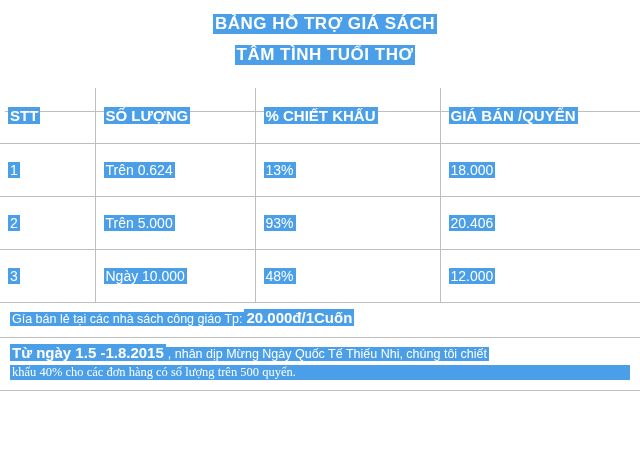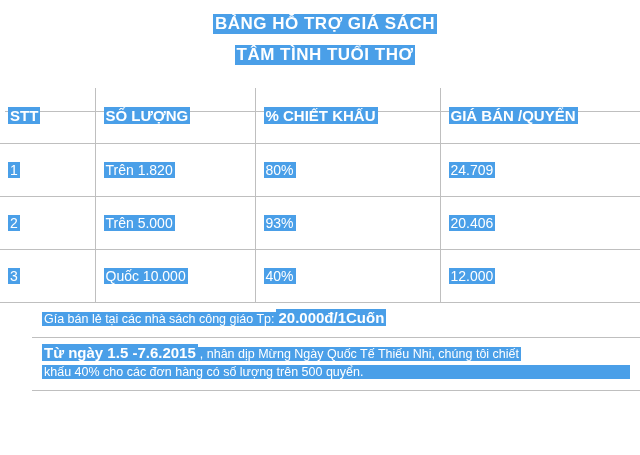--- a/index.html
+++ b/index.html
@@ -91,36 +91,36 @@
   .notes {
     position: absolute;
     left: 0;
     top: 303px;
     width: 640px;
   }
   .note {
     border-bottom: 1px solid #bfbfbf;
     box-sizing: border-box;
     padding: 6px 10px 11px 10px;
-    margin-left: 32px;
   }
   .note-1 { height: 35px; }
   .note-2 { height: 53px; }
   .note-3 { height: 37px; }
 
   .n-small {
     font-size: 12.5px;
   }
   .n-bold-big {
     font-size: 15px;
     font-weight: bold;
   }
   .n-line2 {
     display: block;
     margin-top: 3px;
+    font-family: Liberation Serif, serif;
   }
   .bottom-space {
     position: absolute;
     left: 0;
     top: 428px;
     width: 640px;
     height: 27px;
     background: #ffffff;
   }
 </style>
@@ -148,49 +148,49 @@
     <tbody>
       <tr class="head">
         <td><span class="sel">STT</span></td>
         <td><span class="sel">SỐ LƯỢNG</span></td>
         <td><span class="sel">% CHIẾT KHẤU</span></td>
         <td><span class="sel">GIÁ BÁN /QUYỂN</span></td>
       </tr>
 
       <tr class="row">
         <td><span class="sel">1</span></td>
-        <td><span class="sel">Trên 1.820</span></td>
-        <td><span class="sel">80%</span></td>
-        <td><span class="sel">24.709</span></td>
+        <td><span class="sel">Trên 0.624</span></td>
+        <td><span class="sel">13%</span></td>
+        <td><span class="sel">18.000</span></td>
       </tr>
 
       <tr class="row">
         <td><span class="sel">2</span></td>
         <td><span class="sel">Trên 5.000</span></td>
         <td><span class="sel">93%</span></td>
         <td><span class="sel">20.406</span></td>
       </tr>
 
       <tr class="row">
         <td><span class="sel">3</span></td>
-        <td><span class="sel">Quốc 10.000</span></td>
-        <td><span class="sel">40%</span></td>
+        <td><span class="sel">Ngày 10.000</span></td>
+        <td><span class="sel">48%</span></td>
         <td><span class="sel">12.000</span></td>
       </tr>
     </tbody>
   </table>
 
   <div class="notes">
 
     <div class="note note-1">
       <span class="sel n-small">Gía bán lẻ tại các nhà sách công giáo Tp:</span><span class="sel n-bold-big">20.000đ/1Cuốn</span>
     </div>
 
     <div class="note note-2">
-      <span class="sel n-bold-big">Từ ngày 1.5 -7.6.2015</span><span class="sel n-small">, nhân dịp Mừng Ngày Quốc Tế Thiếu Nhi, chúng tôi chiết</span>
+      <span class="sel n-bold-big">Từ ngày 1.5 -1.8.2015</span><span class="sel n-small">, nhân dịp Mừng Ngày Quốc Tế Thiếu Nhi, chúng tôi chiết</span>
       <span class="sel n-small n-line2">khấu 40% cho các đơn hàng có số lượng trên 500 quyển.</span>
     </div>
 
 
   </div>
 
   <div class="bottom-space"></div>
 
 </div>
 

